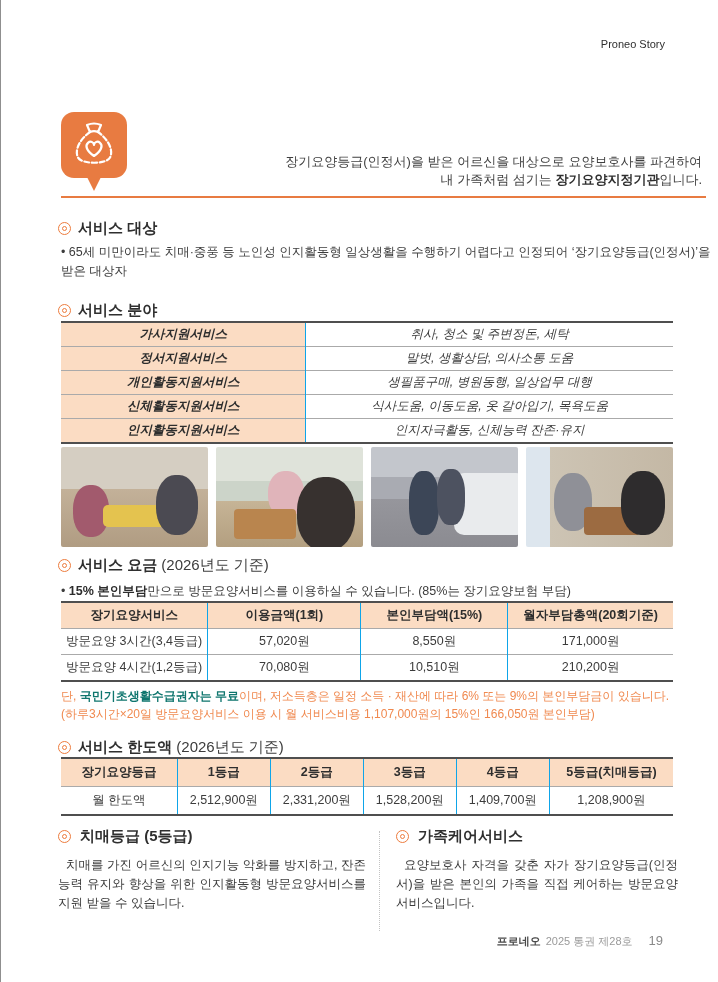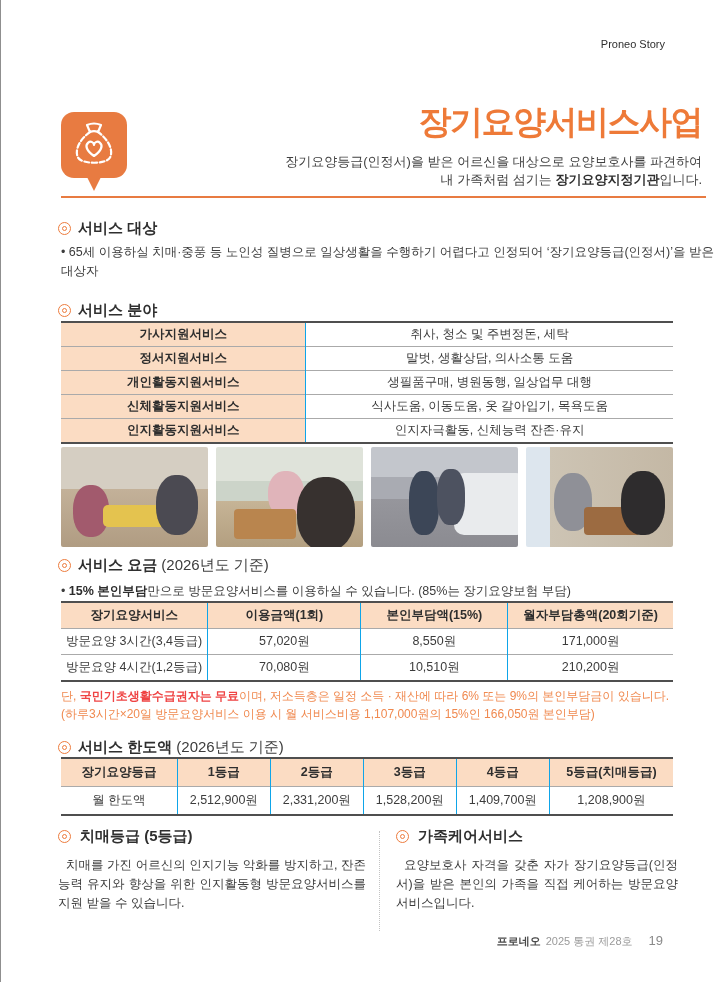--- a/index.html
+++ b/index.html
@@ -41,21 +41,21 @@
   
   table { border-collapse:collapse; table-layout:fixed; }
   .tbl {
     position:absolute; left:60px; width:612px; font-size:12.5px;
     border-top:2px solid #4f4f4f; border-bottom:2px solid #4f4f4f;
   }
   .tbl td, .tbl th { text-align:center; vertical-align:middle; border-top:1px solid #aaaaaa; }
   .tbl tr:first-child td, .tbl tr:first-child th { border-top:none; }
   .tbl td + td, .tbl th + th, .tbl th + td { border-left:1px solid #0ea5e9; }
   .peach { background:#fbdcc3; font-weight:700; color:#2e2e2e; }
-  #service-area-table td { padding:3px 4px; height:23px; }
+  #service-area-table td { padding:3px 4px; height:23px;font-style:italic; }
   #fee-table td, #fee-table th { padding:4px 4px; height:24px;margin-left:40px; }
   #limit-table td, #limit-table th { padding:5px 2px; height:26px; }
 
   
   .photos { position:absolute; top:447px; left:60px; width:612px; display:flex; gap:8px; }
   .photo { position:relative; width:147px; height:100px; overflow:hidden; border-radius:2px; }
   .photo i { position:absolute; display:block; }
   .photo::before, .photo::after { content:""; position:absolute; }
   .photo1 { background:linear-gradient(180deg,#d5cec2 0%,#d5cec2 42%,#c3b199 42%,#b09c82 100%); }
   .photo1::before { width:36px; height:52px; left:12px; top:38px; background:#a25a6d; border-radius:45%; }
@@ -69,21 +69,21 @@
   .photo3::before { width:30px; height:64px; left:38px; top:24px; background:#3c4657; border-radius:42%; }
   .photo3::after  { width:28px; height:56px; left:66px; top:22px; background:#4d5260; border-radius:42%; }
   .photo3 .shape  { right:-8px; top:26px; width:72px; height:62px; background:#e9ebed; border-radius:10px; }
   .photo4 { background:linear-gradient(90deg,#dde6ee 0%,#dde6ee 16%,#cdc4b4 16%,#c4b8a5 100%); }
   .photo4::before { width:38px; height:58px; left:28px; top:26px; background:#8f9097; border-radius:45%; }
   .photo4::after  { width:44px; height:64px; right:8px; top:24px; background:#2e2c2d; border-radius:45%; }
   .photo4 .shape  { left:58px; top:60px; width:56px; height:28px; background:#9c6b41; border-radius:4px; }
 
   
   .notes { position:absolute; left:60px; top:688px; font-size:12px; line-height:17.5px; color:#f0894f; }
-  .notes b { font-weight:700; color:#ef4444; }
+  .notes b { font-weight:700; color:#0f766e; }
 
   
   .bottom-col { position:absolute; top:827px; }
   .bottom-col .sec-head2 {
     display:flex; align-items:center; gap:9px; font-size:15px; font-weight:700; color:#2f2f2f;
   }
   .bottom-col .body {
     margin-top:10px; font-size:12.5px; line-height:19px; color:#3c3c3c;
     text-indent:8px; text-align:justify;
   }
@@ -117,37 +117,36 @@
   <div class="header-icon">
     <svg width="66" height="82" viewBox="0 0 66 82" xmlns="http://www.w3.org/2000/svg">
       <rect x="0" y="0" width="66" height="66" rx="13" fill="#E87B41"></rect>
       <polygon points="25,63 41,63 33,79" fill="#E87B41"></polygon>
       <path d="M26 13 Q33 10 40 13 L37 20 Q33 18.4 29 20 Z" fill="none" stroke="#ffffff" stroke-width="2.2" stroke-linejoin="round"></path>
       <path d="M29 20 C18 28 13.5 38.5 17 45.5 C20.5 52.5 45.5 52.5 49 45.5 C52.5 38.5 48 28 37 20" fill="none" stroke="#ffffff" stroke-width="2.2" stroke-linecap="round" stroke-dasharray="5 2.6"></path>
       <path d="M33 44 C25.5 38.8 23.8 33.6 27 30.8 C29.9 28.3 33 30.8 33 33 C33 30.8 36.1 28.3 39 30.8 C42.2 33.6 40.5 38.8 33 44 Z" fill="none" stroke="#ffffff" stroke-width="2.2" stroke-linejoin="round"></path>
     </svg>
   </div>
 
-  <div class="page-title">장기요양서비스사업</div>
 
   <div class="subtitle">
     <span>장기요양등급(인정서)을 받은 어르신을 대상으로 요양보호사를 파견하여</span><br>
     <span>내 가족처럼 섬기는 </span><b>장기요양지정기관</b><span>입니다.</span>
   </div>
 
   <div class="orange-rule"></div>
 
   <div class="sec-head" id="head-target">
     <span class="mark">
         <span class="mark-inner"></span>
       </span>
     <span>서비스 대상</span>
   </div>
   <div class="bullets" id="bullets-target">
-    <div>• 65세 이용하실 치매·중풍 등 노인성 질병으로 일상생활을 수행하기 어렵다고 인정되어 ‘장기요양등급(인정서)’을 받은 대상자</div>
+    <div>• 65세 미만이라도 치매·중풍 등 노인성 인지활동형 일상생활을 수행하기 어렵다고 인정되어 ‘장기요양등급(인정서)’을 받은 대상자</div>
   </div>
 
   <div class="sec-head" id="head-area">
     <span class="mark">
         <span class="mark-inner"></span>
       </span>
     <span>서비스 분야</span>
   </div>
   <table class="tbl" id="service-area-table">
     <colgroup>

